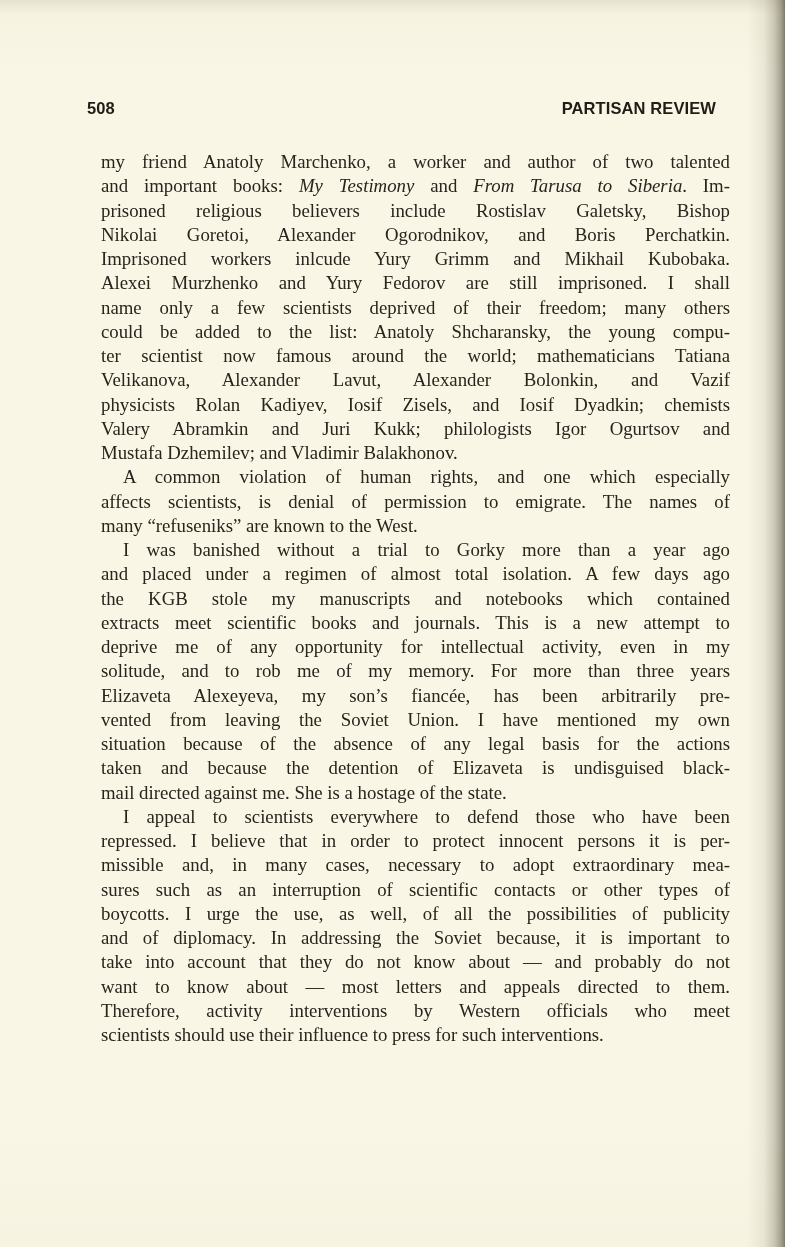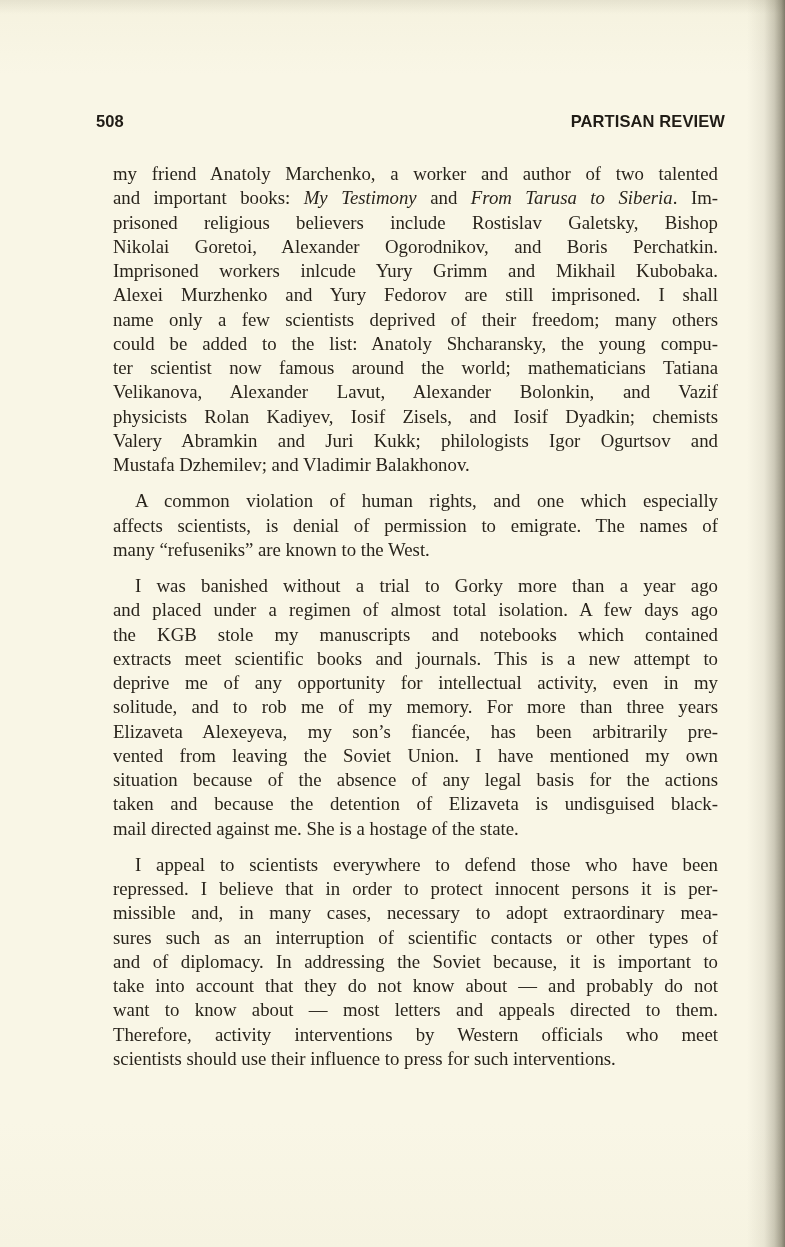--- a/index.html
+++ b/index.html
@@ -27,35 +27,34 @@
       rgba(70,66,50,0.68) 100%);
     pointer-events: none;
   }
   .edge-shadow-top {
     position: absolute; top: 0; left: 0; right: 0; height: 14px;
     background: linear-gradient(to bottom, rgba(120,114,92,0.12), rgba(120,114,92,0));
     pointer-events: none;
   }
   .running-head {
     position: absolute;
-    top: 100px; left: 96px; width: 629px;
+    top: 100px; left: 87px; width: 629px;
     display: flex; justify-content: space-between; align-items: flex-end;
     font-family: "Liberation Sans", "DejaVu Sans", sans-serif;
     font-weight: bold;
     font-size: 16.5px;
     line-height: 17px;
     letter-spacing: 0.1px;
     color: #201c16;
-    margin-top: 13px;
   }
   .body-text {
     position: absolute;
     top: 150px; left: 101px; width: 629px;
   }
-  .para { margin: 12px; padding: 0; }
+  .para { margin: 0; padding: 0; }
   .line {
     height: 24.25px;
     line-height: 24.25px;
     font-size: 18.8px;
     text-align: justify;
     text-align-last: justify;
     overflow: hidden;
     white-space: normal;
     color: #29241c;
   }
@@ -104,20 +103,21 @@
         <div class="line"><span>vented from leaving the Soviet Union. I have mentioned my own</span></div>
         <div class="line"><span>situation because of the absence of any legal basis for the actions</span></div>
         <div class="line"><span>taken and because the detention of Elizaveta is undisguised black-</span></div>
         <div class="line last"><span>mail directed against me. She is a hostage of the state.</span></div>
       </div>
       <div class="para indent">
         <div class="line"><span>I appeal to scientists everywhere to defend those who have been</span></div>
         <div class="line"><span>repressed. I believe that in order to protect innocent persons it is per-</span></div>
         <div class="line"><span>missible and, in many cases, necessary to adopt extraordinary mea-</span></div>
         <div class="line"><span>sures such as an interruption of scientific contacts or other types of</span></div>
+        <div class="line"><span>boycotts. I urge the use, as well, of all the possibilities of publicity</span></div>
         <div class="line"><span>and of diplomacy. In addressing the Soviet because, it is important to</span></div>
         <div class="line"><span>take into account that they do not know about — and probably do not</span></div>
         <div class="line"><span>want to know about — most letters and appeals directed to them.</span></div>
         <div class="line"><span>Therefore, activity interventions by Western officials who meet</span></div>
         <div class="line last"><span>scientists should use their influence to press for such interventions.</span></div>
       </div>
     </div>
 
   <div class="edge-shadow-top"></div>
   <div class="edge-shadow"></div>

